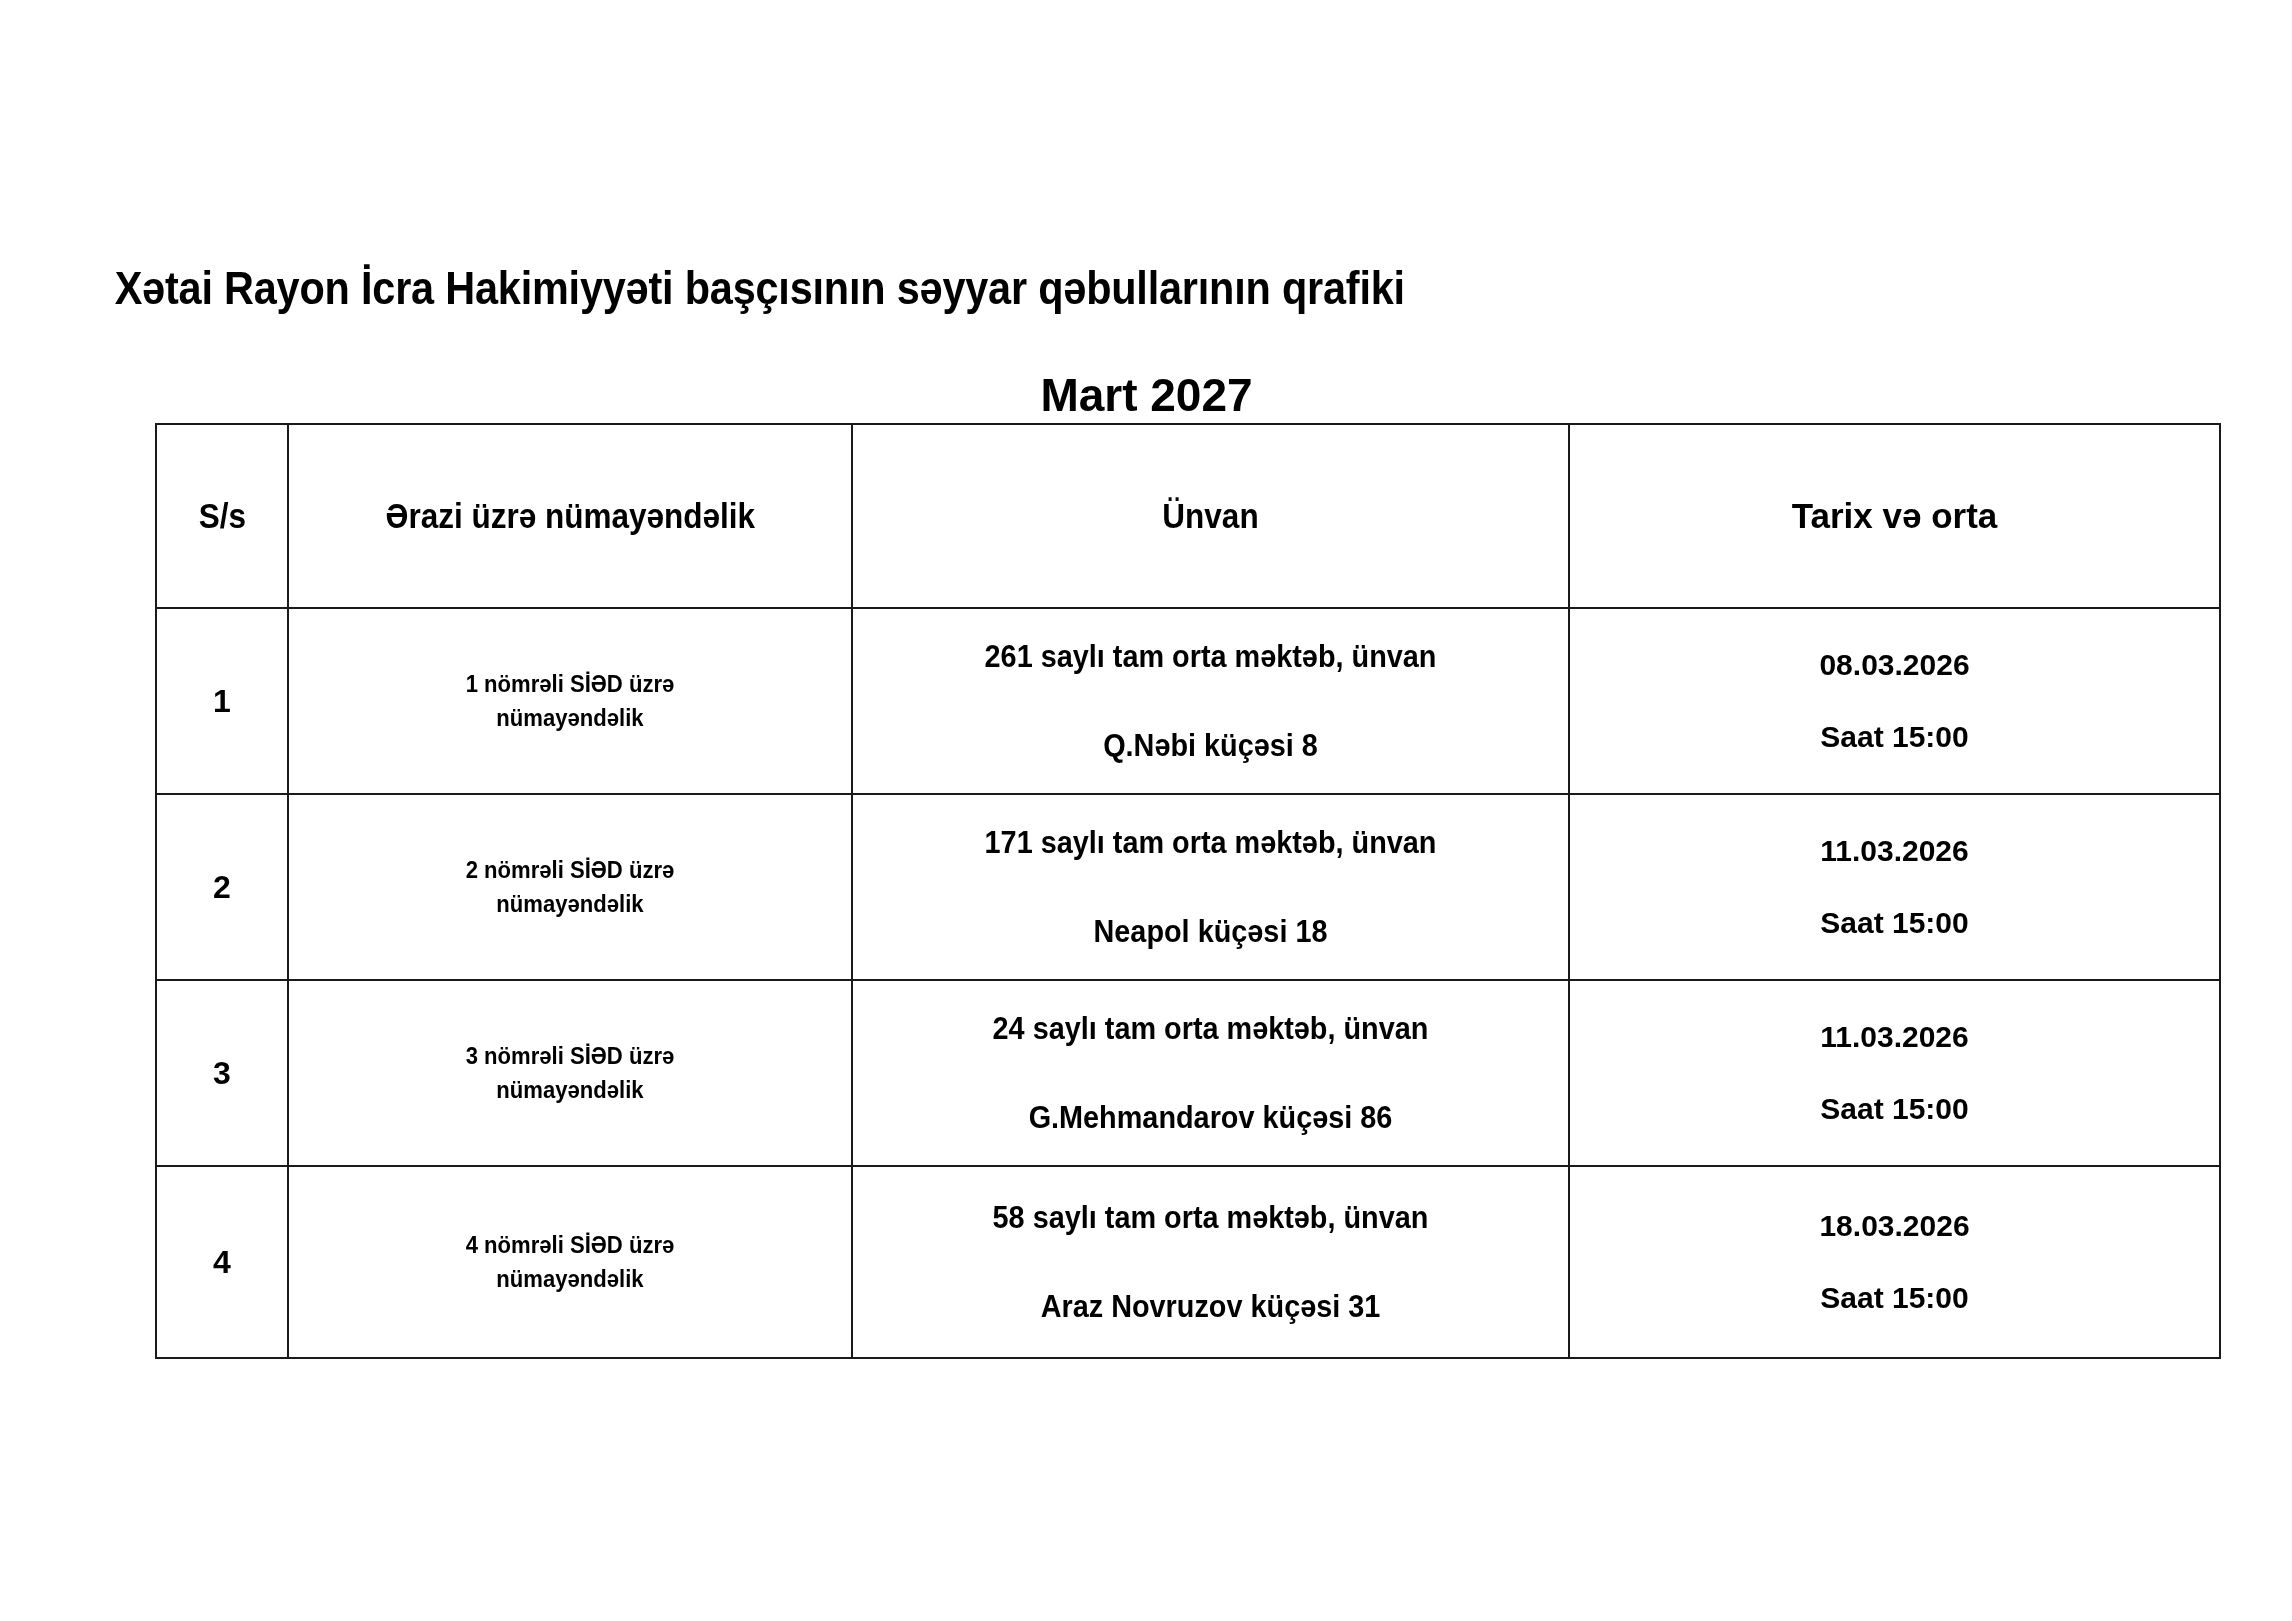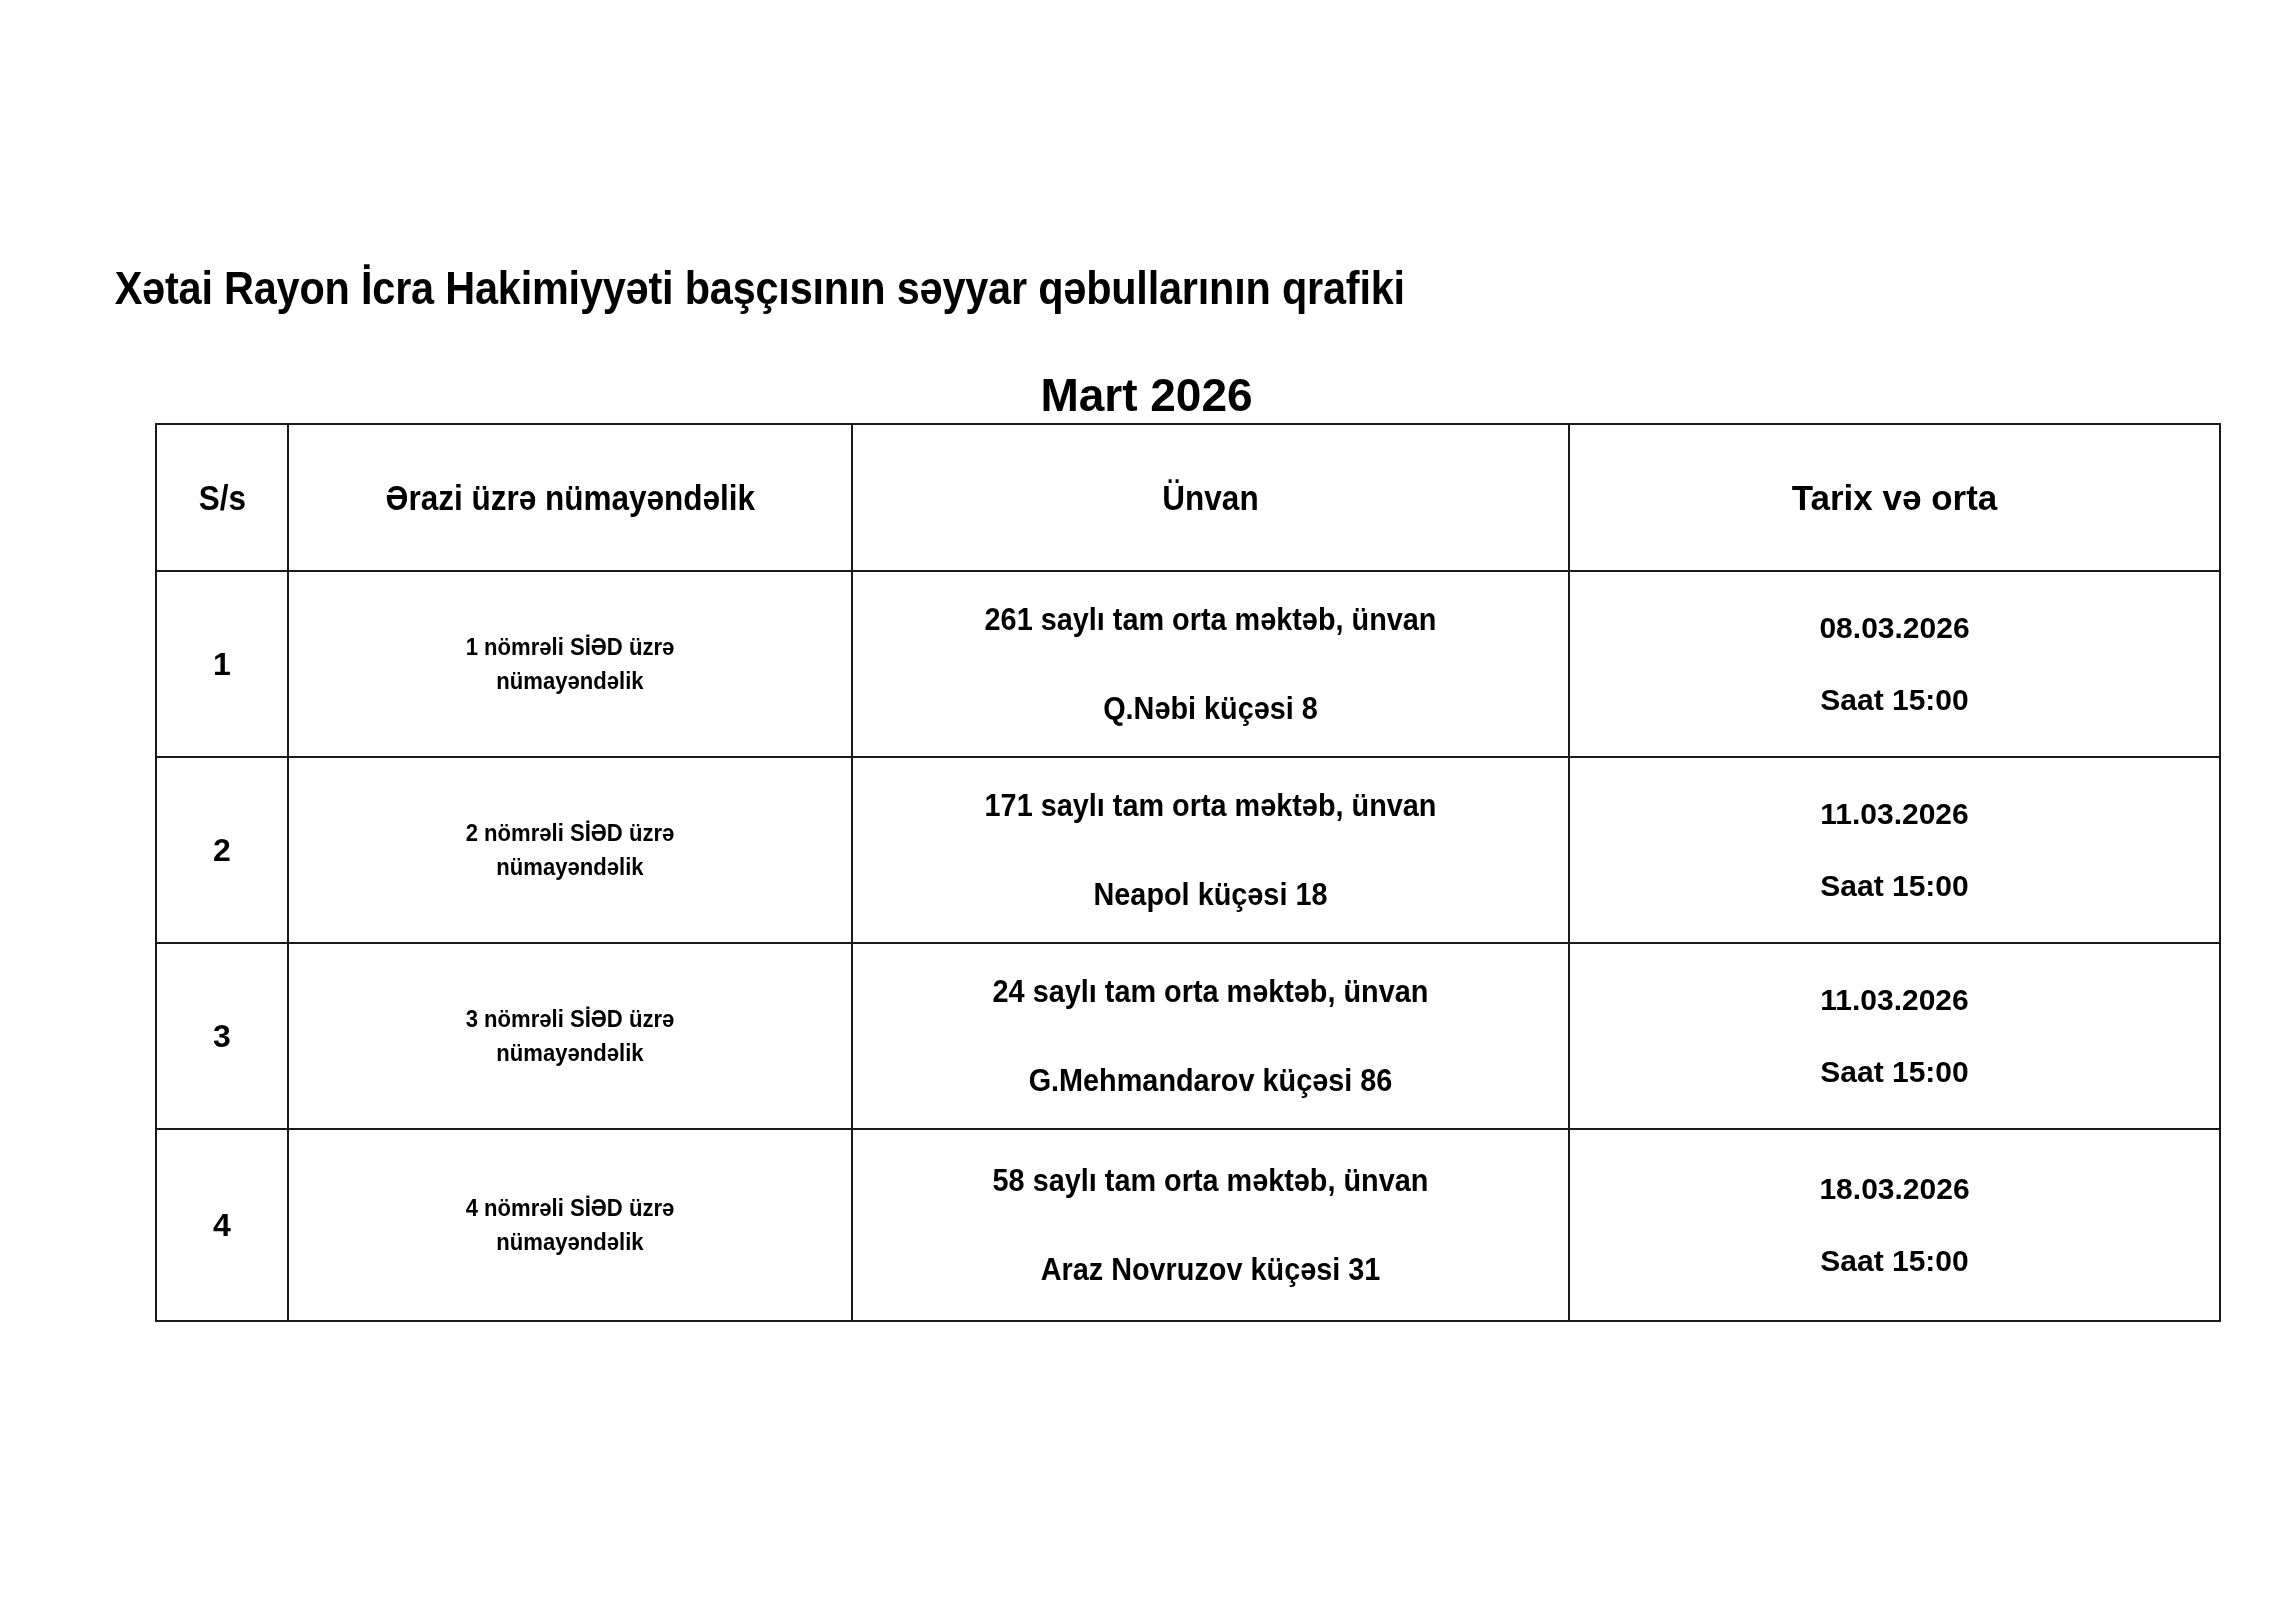--- a/index.html
+++ b/index.html
@@ -65,21 +65,21 @@
     vertical-align: middle;
     text-align: center;
     background: #ffffff;
   }
   .col-ss    { width: 132px; }
   .col-area  { width: 564px; }
   .col-addr  { width: 717px; }
   .col-date  { width: 651px; }
 
   
-  .sched-table thead tr { height: 147px; }
+  .sched-table thead tr { height: 184px; }
   .hdr-cell {
     font-size: 35px;
     font-weight: bold;
     line-height: 1.2;
   }
   .hdr-condensed {
     display: inline-block;
     transform: scaleX(0.90);
     transform-origin: center center;
     white-space: nowrap;
@@ -135,21 +135,21 @@
 </style>
 </head>
 <body>
 
 <div class="page">
 
   <div class="title-block">
     <div class="doc-title">Xətai Rayon İcra Hakimiyyəti başçısının səyyar qəbullarının qrafiki</div>
   </div>
 
-  <div class="doc-subtitle">Mart 2026</div>
+  <div class="doc-subtitle">Mart 2027</div>
 
   <table class="sched-table">
     <colgroup>
       <col class="col-ss">
       <col class="col-area">
       <col class="col-addr">
       <col class="col-date">
     </colgroup>
     <thead>
       <tr>

